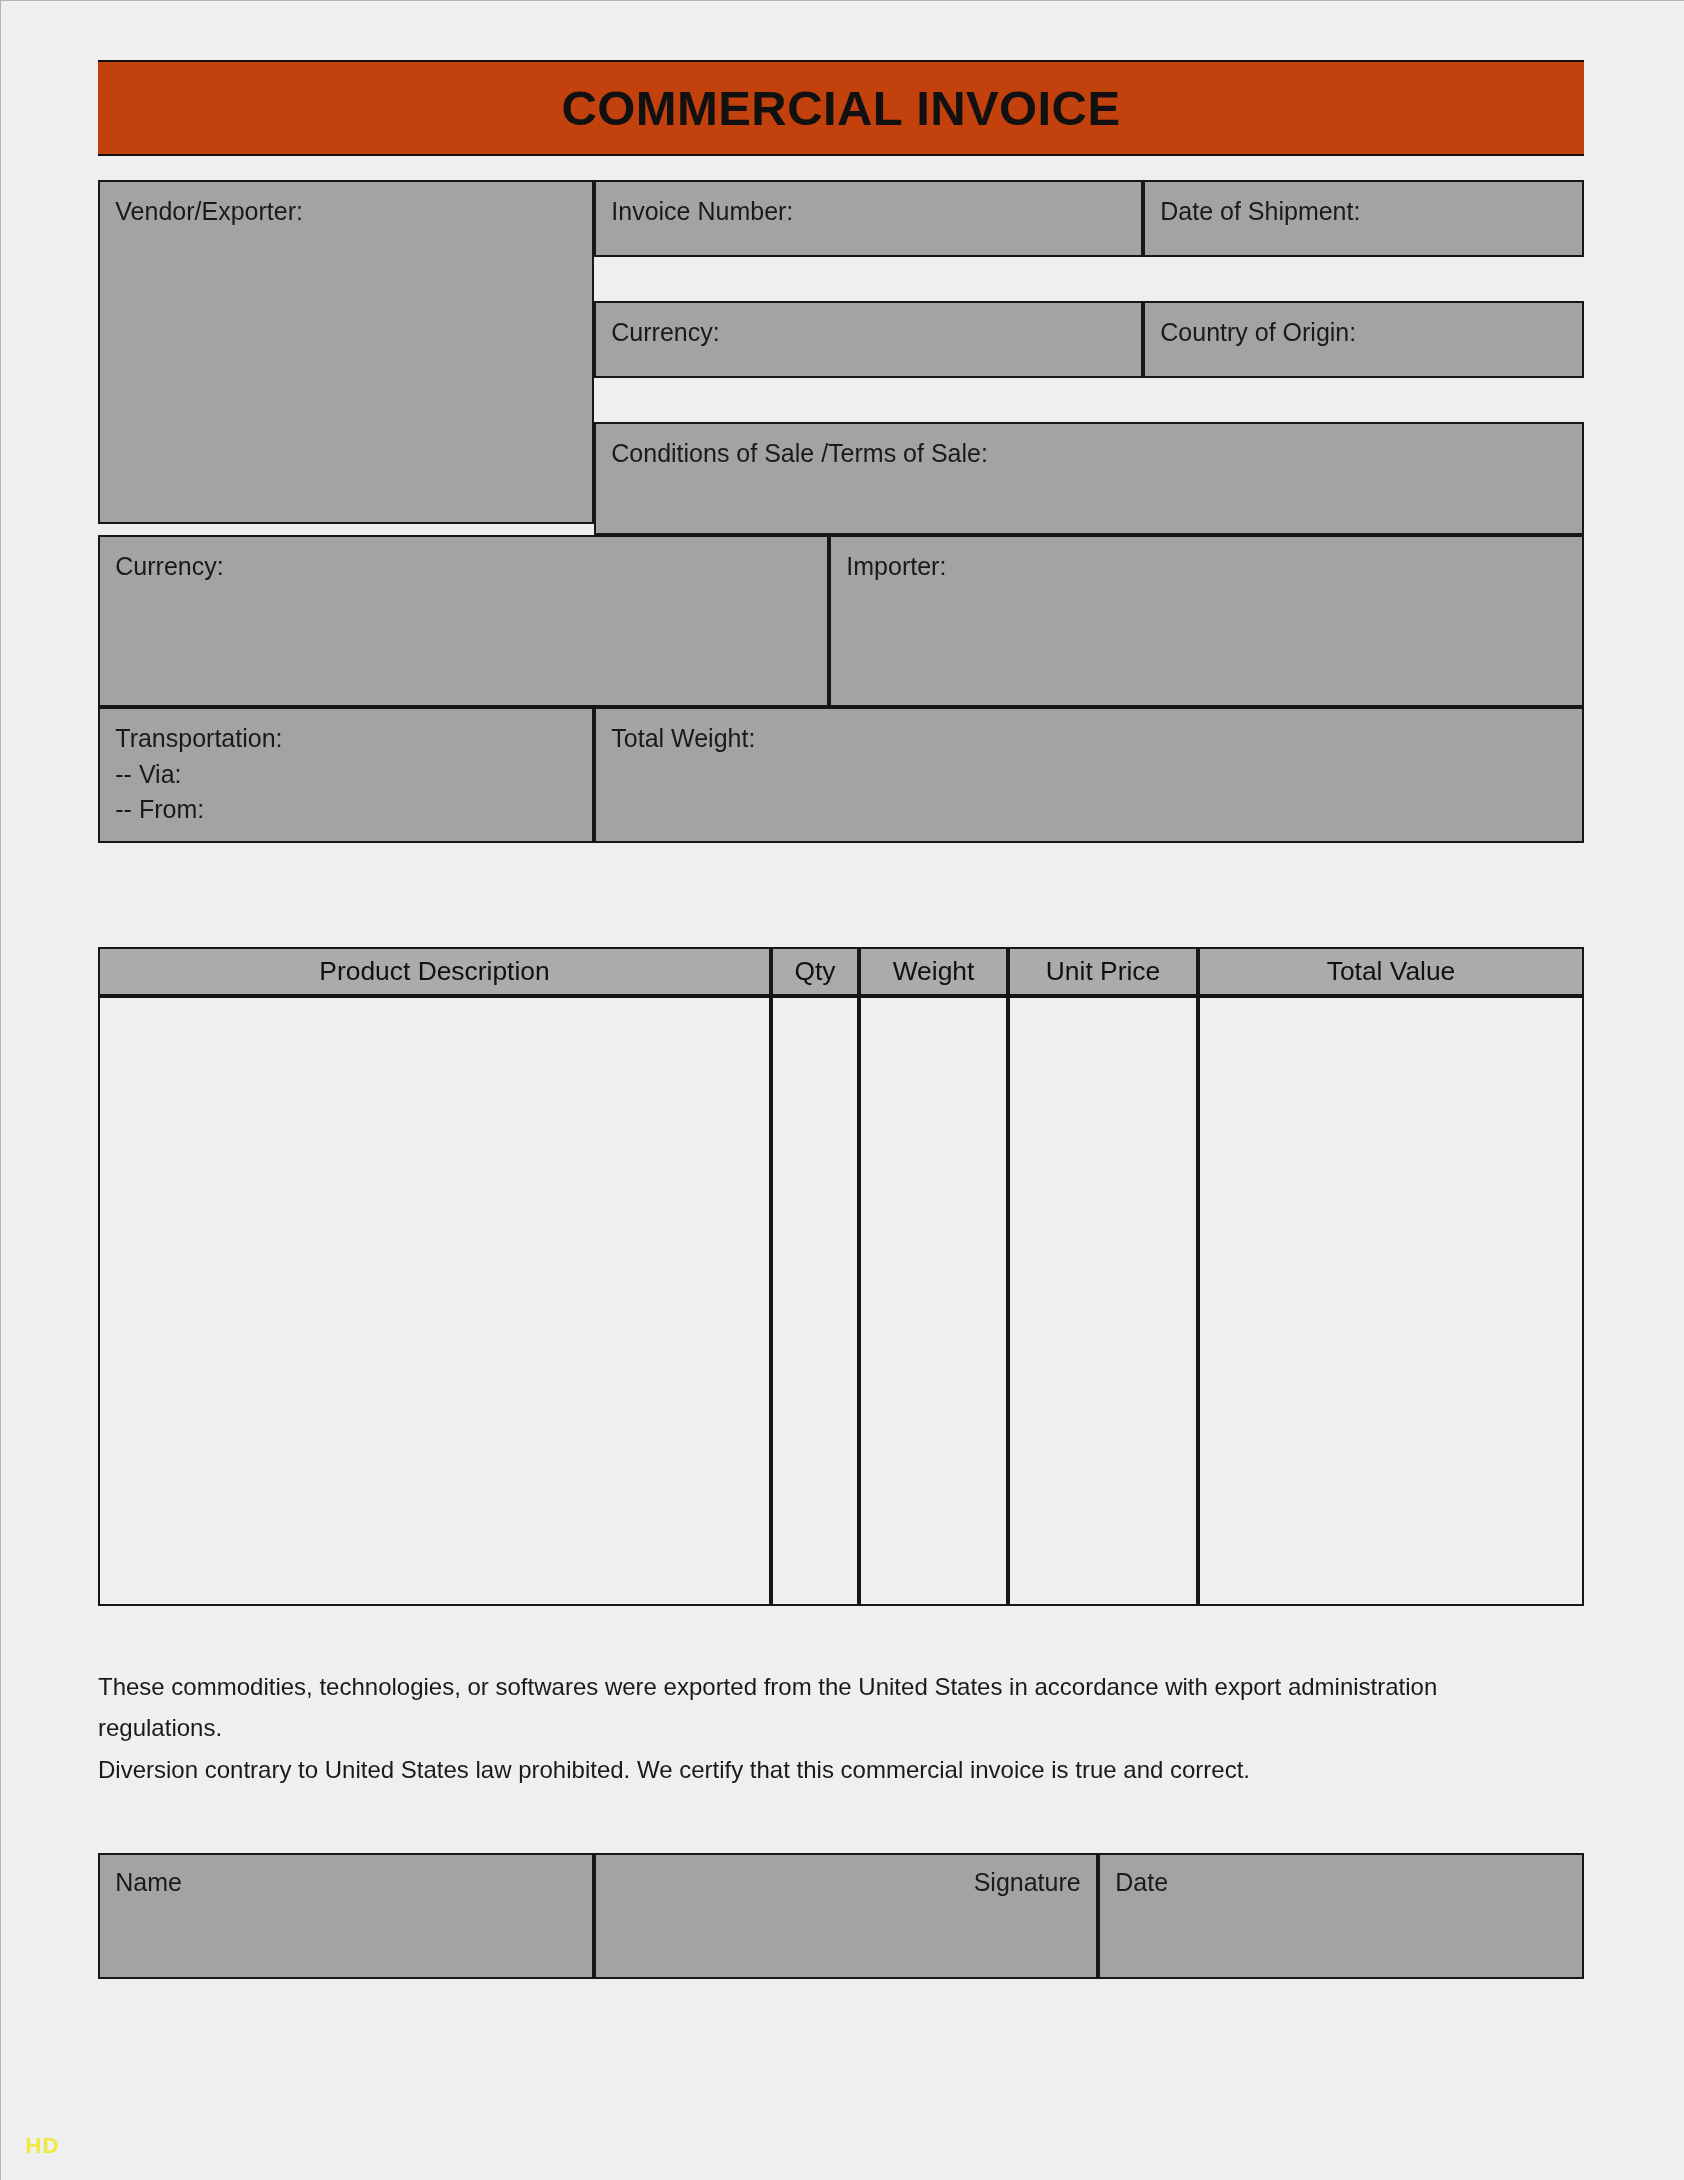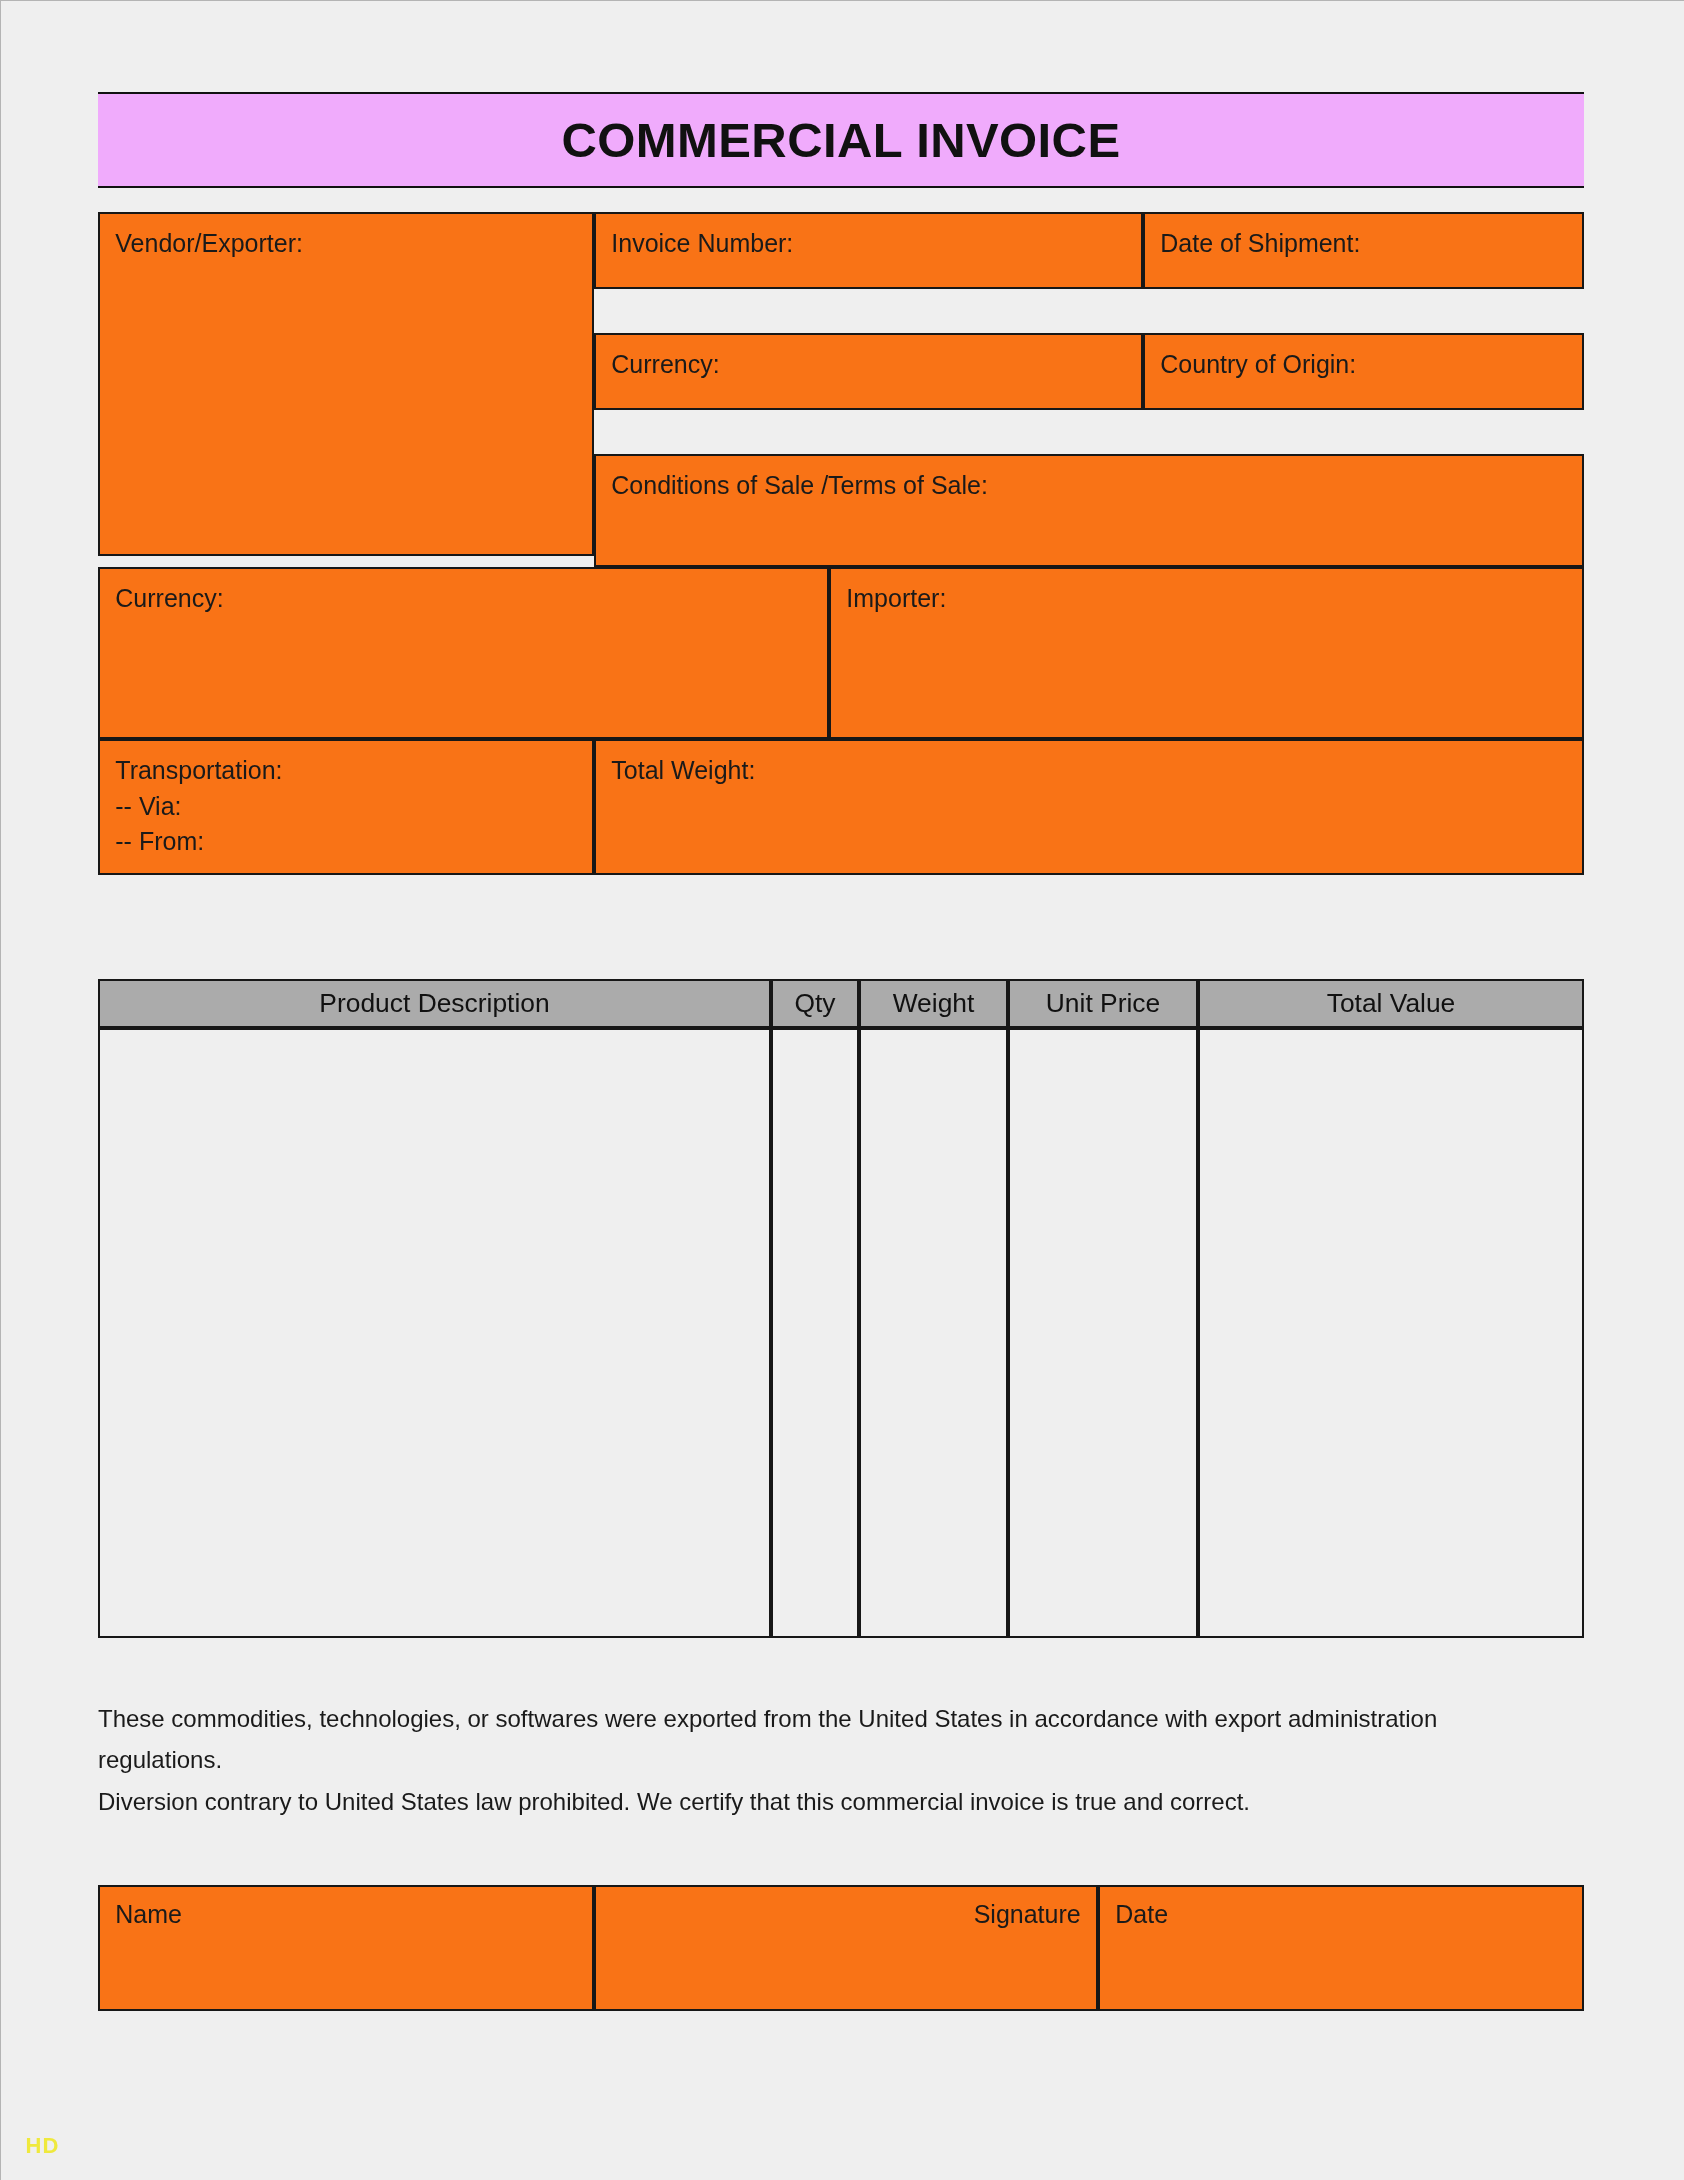--- a/index.html
+++ b/index.html
@@ -27,41 +27,41 @@
 
   .sheet {
     position: absolute;
     left: 98px;
     top: 0;
     width: 1486px;
   }
 
   
   .title-bar {
-    margin-top: 92px;
-    background: #f0abfc;
+    margin-top: 60px;
+    background: #c2410c;
     border-top: 2.6px double #111;
     border-bottom: 2.6px double #111;
     height: 92px;
     display: flex;
     align-items: center;
     justify-content: center;
   }
   .title-bar .title-text {
     font-size: 49px;
     font-weight: bold;
     letter-spacing: 0.4px;
     color: #111;
     line-height: 1;
   }
 
   
   .cell {
     border: 2.6px double #171717;
-    background: #f97316;
+    background: #a3a3a3;
     box-sizing: border-box;
     padding: 12px 15.3px;
     font-size: 25px;
     line-height: 1.42;
   }
   .cell .lbl { display: block; white-space: pre; }
 
   
   .block1 { margin-top: 24px; display: flex; align-items: stretch; }
   .vendor-col { width: 496px; }

